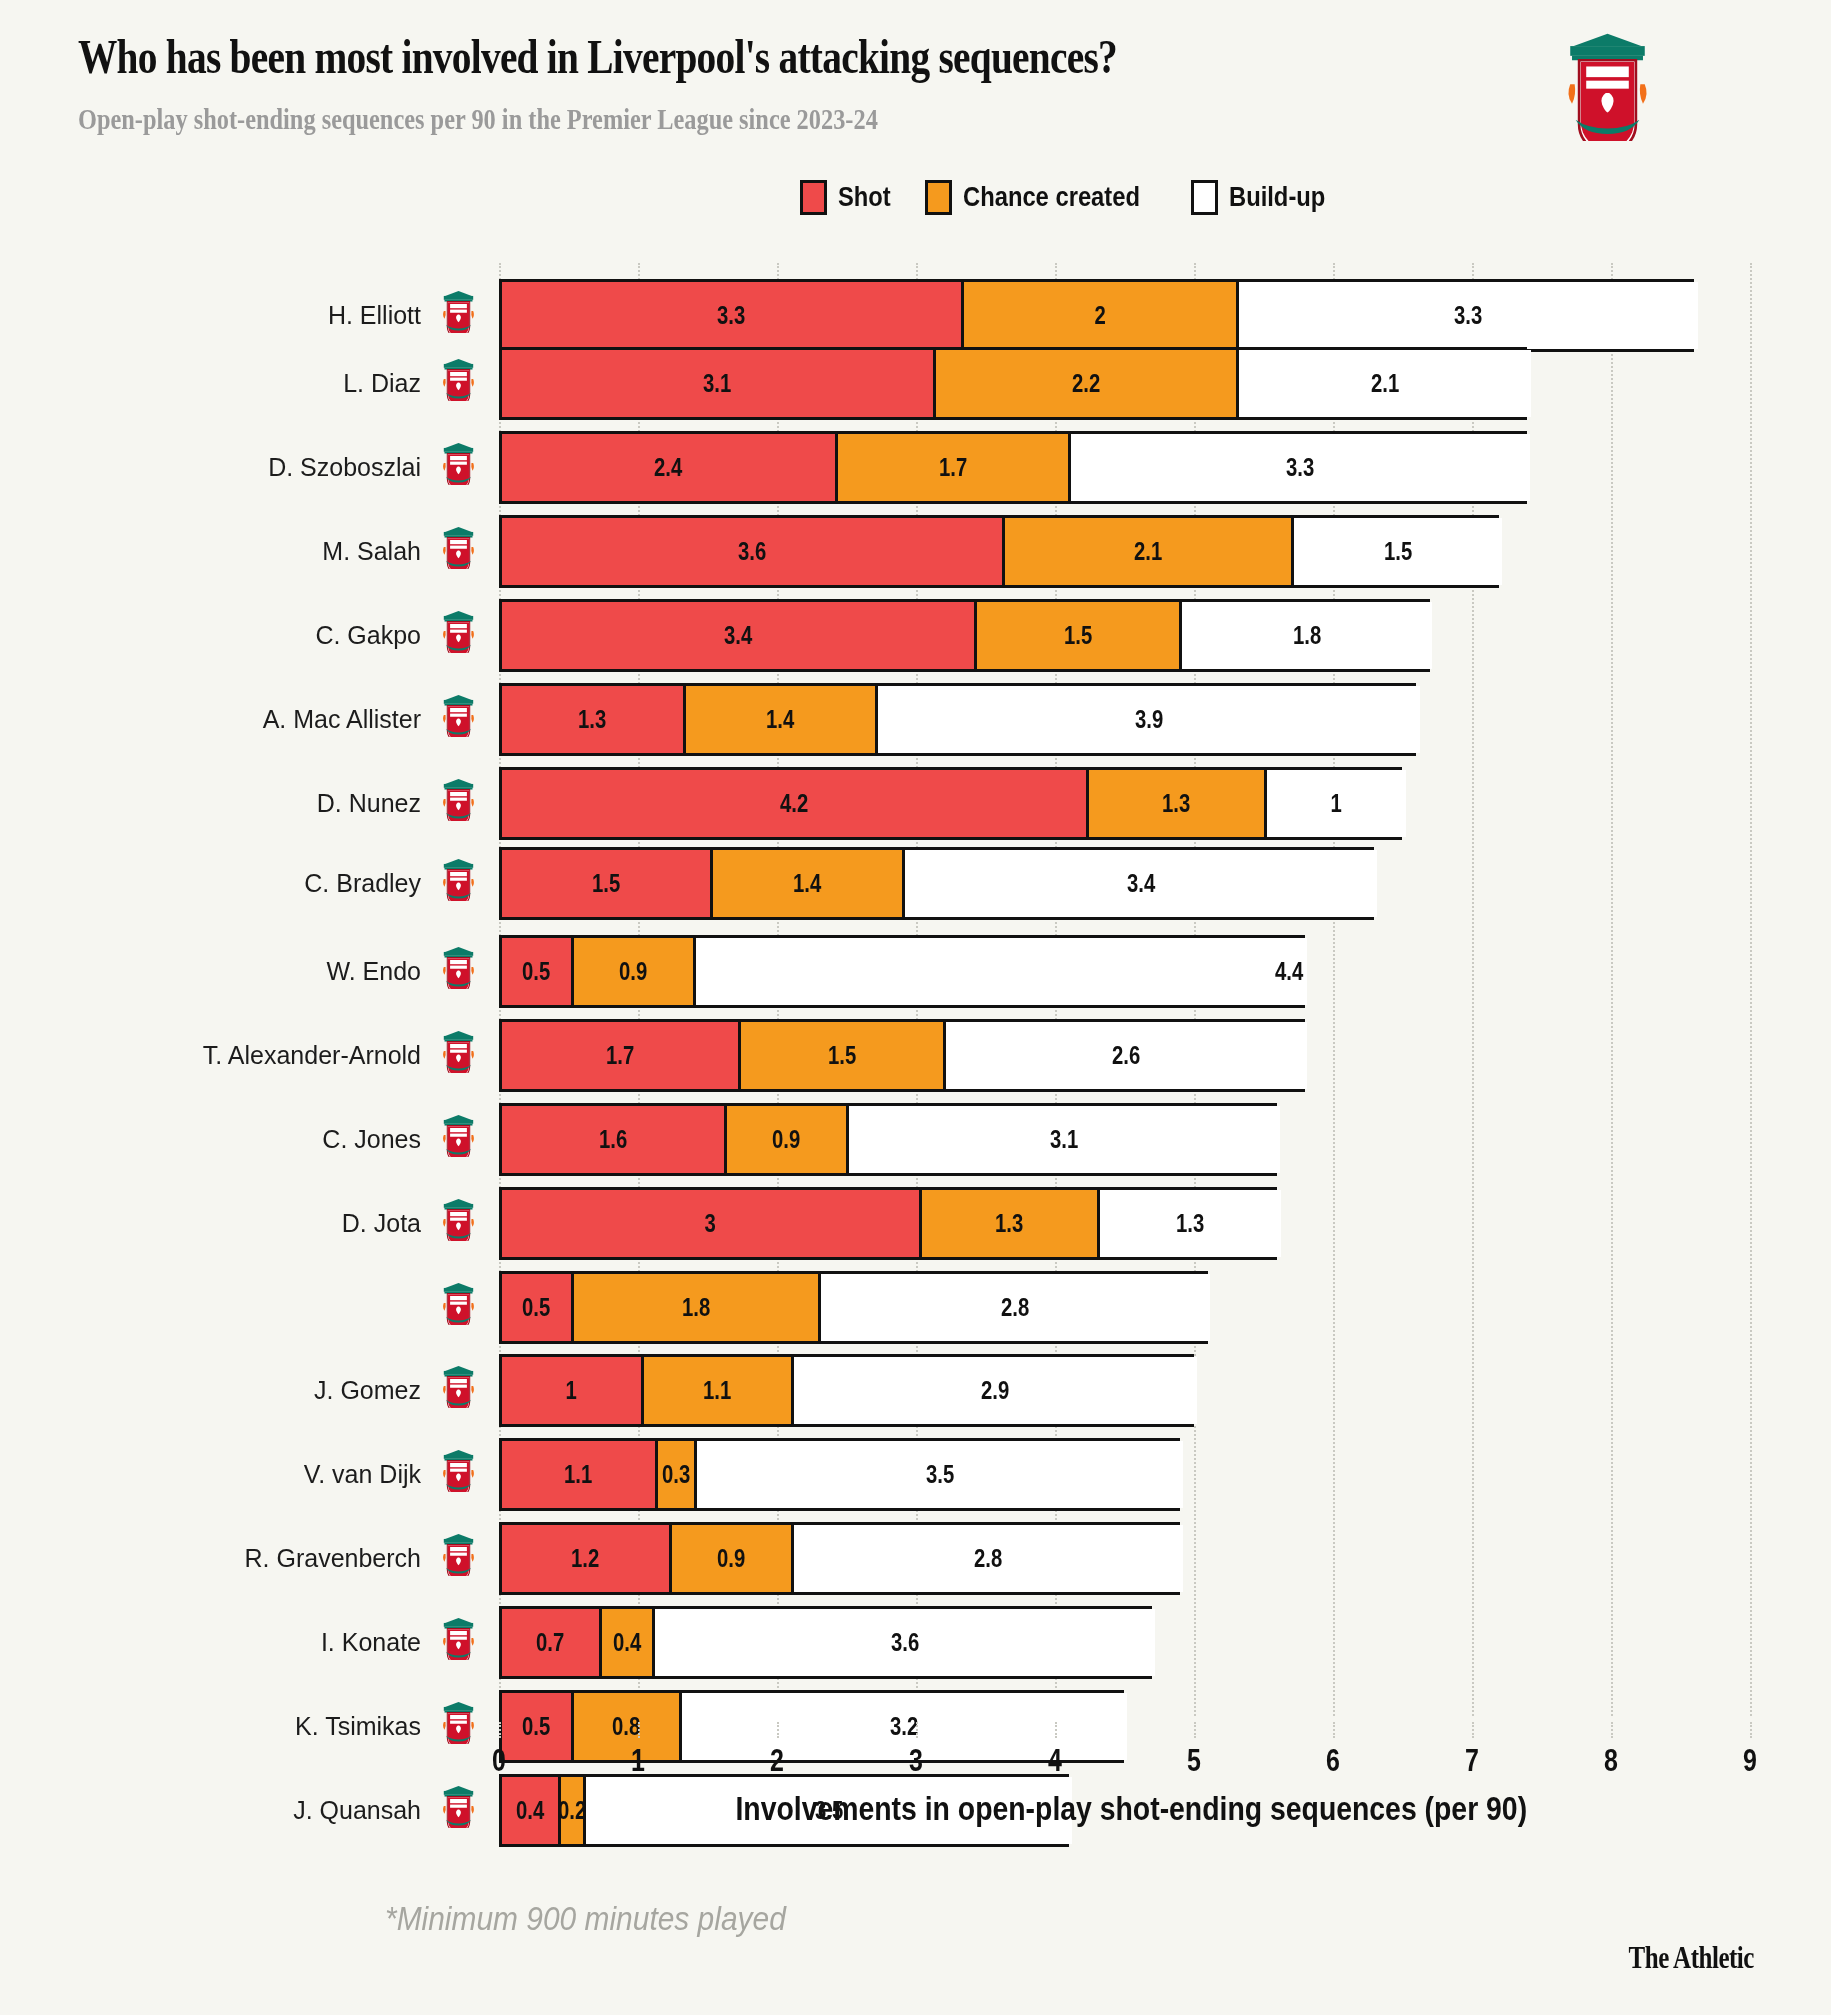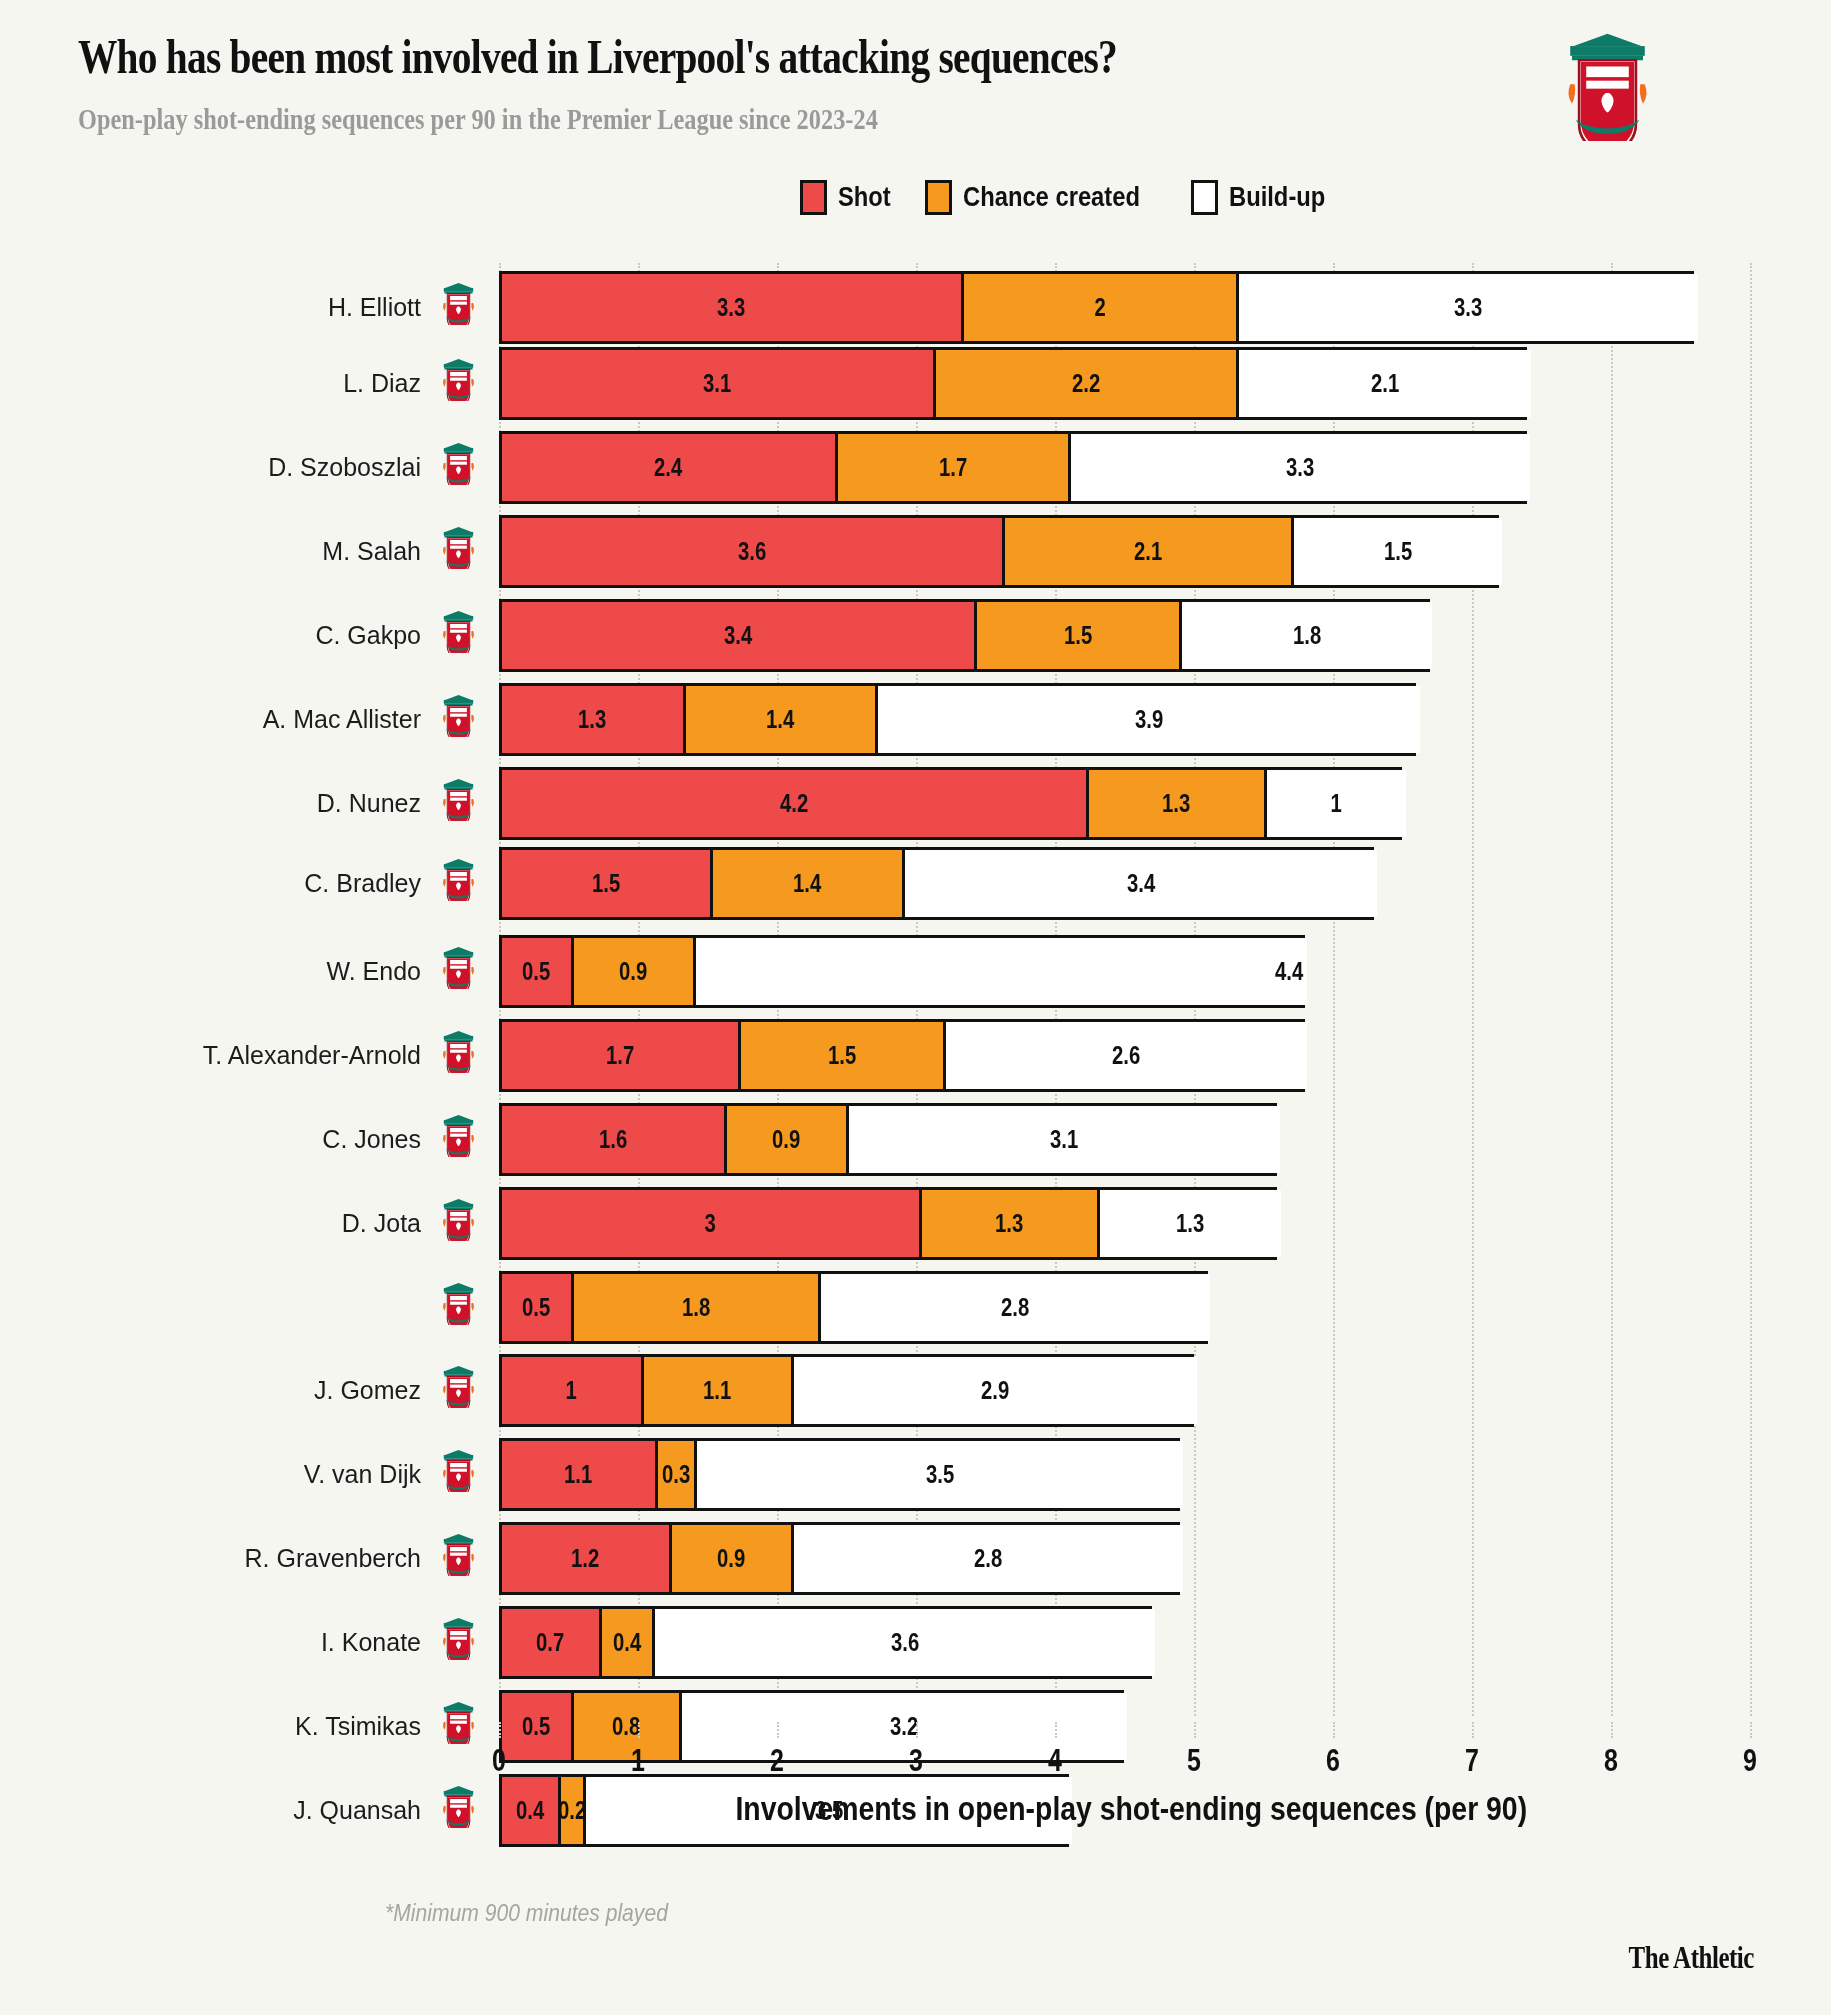--- a/index.html
+++ b/index.html
@@ -195,21 +195,21 @@
   }
   .axis-title span { display: inline-block; transform: scaleX(0.86); }
 
   
   .footnote {
     position: absolute;
     left: 385px;
     top: 1899px;
     font-family: "Liberation Sans Narrow", "Liberation Sans", sans-serif;
     font-style: italic;
-    font-size: 24px;
+    font-size: 34px;
     color: #A6A6A0;
     white-space: nowrap;
   }
   .footnote span { display: inline-block; transform: scaleX(0.88); transform-origin: left center; }
 
   .brand {
     position: absolute;
     right: 78px;
     top: 1941px;
     font-family: "Liberation Serif", serif;
@@ -266,21 +266,21 @@
         <div class="gridline" style="left: 278px;"></div>
         <div class="gridline" style="left: 417px;"></div>
         <div class="gridline" style="left: 556px;"></div>
         <div class="gridline" style="left: 695px;"></div>
         <div class="gridline" style="left: 834px;"></div>
         <div class="gridline" style="left: 973px;"></div>
         <div class="gridline" style="left: 1112px;"></div>
         <div class="gridline" style="left: 1251px;"></div>
       </div>
     <div id="rows">
-        <div class="row" style="top: 8px; width: 1195px; padding-left: 15px;">
+        <div class="row" style="top: 16px; width: 1195px; padding-left: 15px;">
           <div class="row-label">H. Elliott</div>
           <div class="row-crest">
   <svg viewBox="0 0 100 124">
     <rect x="8" y="17" width="84" height="11" fill="#0C7B68"></rect>
     <path d="M12 17 L50 3 L88 17 Z" fill="#0C7B68"></path>
     <path d="M10 28 h80 v5 h-80 z" fill="#0C7B68"></path>
     <path d="M18 33 h64 v72 a32 32 0 0 1 -64 0 z" fill="#ffffff" stroke="#A10D1E" stroke-width="3"></path>
     <path d="M20 35 h60 v68 a30 30 0 0 1 -60 0 z" fill="#CF112A"></path>
     <rect x="26" y="40" width="48" height="12" fill="#ffffff"></rect>
     <rect x="26" y="56" width="48" height="9" fill="#ffffff"></rect>

